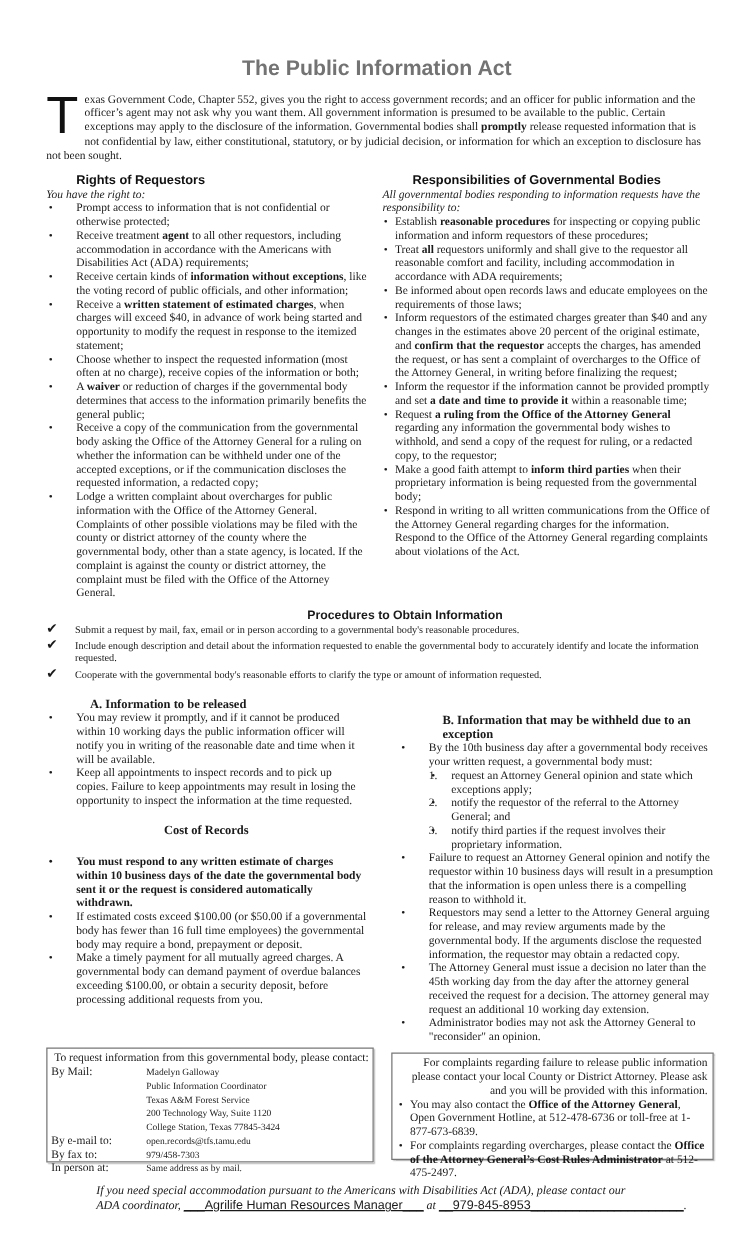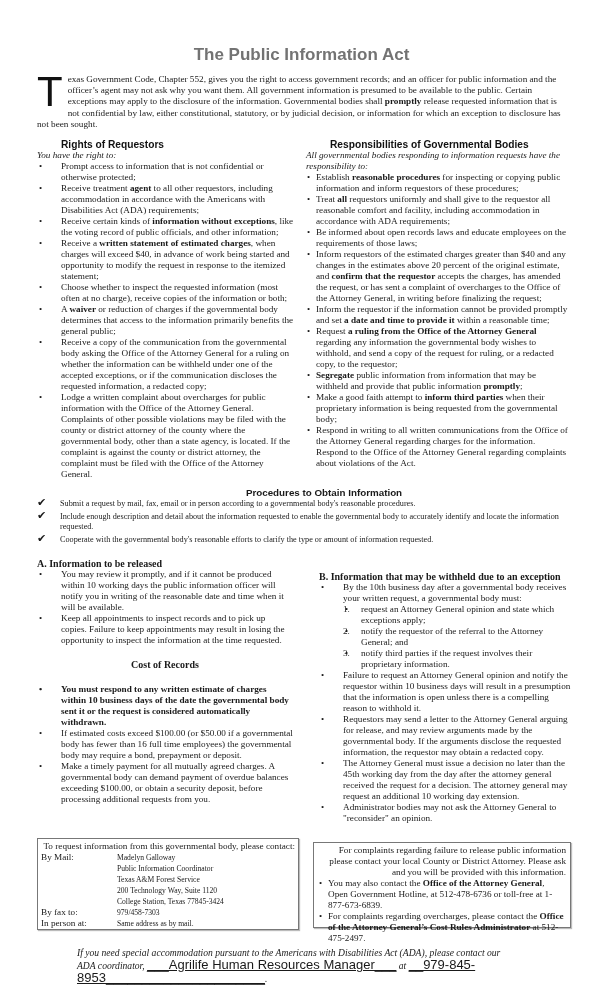--- a/index.html
+++ b/index.html
@@ -18,28 +18,28 @@
     ul.b2 { list-style: none; }
     ul.b2 li { position: relative; padding-left: 10px; font-size: 9.2px; line-height: 11px; }
     ul.b2 li::before { content: "\2022"; position: absolute; left: 1px; top: 0; font-size: 9px; }
     ol.num { list-style: none; margin-top: 0; }
     ol.num li { position: relative; padding-left: 18px; font-size: 9.2px; line-height: 11px; }
     ol.num li .n { position: absolute; left: 0; top: 0; }
     .proc-h { left: 0; top: 487px; width: 603px; text-align: center; font-family: "Liberation Sans", sans-serif; font-weight: bold; font-size: 9.8px; padding-left: 45px; }
     .checks { left: 37px; top: 499px; width: 540px; }
     .check { position: relative; padding-left: 23px; font-size: 8.2px; line-height: 10.5px; margin-bottom: 2px; }
     .check .mark { position: absolute; left: 0; top: -1px; font-size: 11px; font-family: "DejaVu Sans", sans-serif; }
-    .sub-h { font-weight: bold; font-size: 10px; }
+    .sub-h { font-weight: bold; font-size: 10px; margin-left: 35px; }
     .cost-h { text-align: center; font-weight: bold; font-size: 10px; }
     .box { border: 1px solid #777; box-shadow: 1px 1px 1px #bbb; }
     .contact-row { display: flex; }
     .contact-row .lab { width: 76px; font-size: 9.2px; line-height: 11px; }
     .contact-row .val { font-size: 7.6px; line-height: 11px; }
     .ada { left: 77px; top: 947px; width: 500px; font-style: italic; font-size: 9.6px; line-height: 12px; }
-    .fill { font-style: normal; font-family: "Liberation Sans", sans-serif; font-size: 13px; text-decoration: underline; }
+    .fill { font-style: normal; font-family: "Liberation Sans", sans-serif; font-size: 10px; text-decoration: underline; }
   </style>
 </head>
 <body>
 
 <div class="abs title">The Public Information Act</div>
 
 <div class="abs intro">
   <span class="dropcap">T</span><span>exas Government Code, Chapter 552, gives you the right to access government records; and an officer for public information and the officer’s agent may not ask why you want them. All government information is presumed to be available to the public. Certain exceptions may apply to the disclosure of the information. Governmental bodies shall </span><b>promptly</b><span> release requested information that is not confidential by law, either constitutional, statutory, or by judicial decision, or information for which an exception to disclosure has not been sought.</span>
 </div>
 
@@ -61,21 +61,20 @@
 <div class="abs" style="left:306px; top:139px; width:262px;">
   <div class="sec-h">Responsibilities of Governmental Bodies</div>
   <div class="it">All governmental bodies responding to information requests have the responsibility to:</div>
   <ul class="b2">
     <li><span>Establish </span><b>reasonable procedures</b><span> for inspecting or copying public information and inform requestors of these procedures;</span></li>
     <li><span>Treat </span><b>all</b><span> requestors uniformly and shall give to the requestor all reasonable comfort and facility, including accommodation in accordance with ADA requirements;</span></li>
     <li><span>Be informed about open records laws and educate employees on the requirements of those laws;</span></li>
     <li><span>Inform requestors of the estimated charges greater than $40 and any changes in the estimates above 20 percent of the original estimate, and </span><b>confirm that the requestor</b><span> accepts the charges, has amended the request, or has sent a complaint of overcharges to the Office of the Attorney General, in writing before finalizing the request;</span></li>
     <li><span>Inform the requestor if the information cannot be provided promptly and set </span><b>a date and time to provide it</b><span> within a reasonable time;</span></li>
     <li><span>Request </span><b>a ruling from the Office of the Attorney General</b><span> regarding any information the governmental body wishes to withhold, and send a copy of the request for ruling, or a redacted copy, to the requestor;</span></li>
-    <li><b>Segregate</b><span> public information from information that may be withheld and provide that public information </span><b>promptly</b><span>;</span></li>
     <li><span>Make a good faith attempt to </span><b>inform third parties</b><span> when their proprietary information is being requested from the governmental body;</span></li>
     <li><span>Respond in writing to all written communications from the Office of the Attorney General regarding charges for the information. Respond to the Office of the Attorney General regarding complaints about violations of the Act.</span></li>
   </ul>
 </div>
 
 <div class="abs proc-h">Procedures to Obtain Information</div>
 <div class="abs checks">
   <div class="check"><span class="mark">✔</span><span>Submit a request by mail, fax, email or in person according to a governmental body's reasonable procedures.</span></div>
   <div class="check"><span class="mark">✔</span><span>Include enough description and detail about the information requested to enable the governmental body to accurately identify and locate the information requested.</span></div>
   <div class="check"><span class="mark">✔</span><span>Cooperate with the governmental body's reasonable efforts to clarify the type or amount of information requested.</span></div>
@@ -122,20 +121,24 @@
       <div>Public Information Coordinator</div>
       <div>Texas A&amp;M Forest Service</div>
       <div>200 Technology Way, Suite 1120</div>
     </div>
   </div>
   <div class="contact-row">
     <div class="lab"></div>
     <div class="val">College Station, Texas  77845-3424</div>
   </div>
   <div class="contact-row">
+    <div class="lab">By e-mail to:</div>
+    <div class="val">open.records@tfs.tamu.edu</div>
+  </div>
+  <div class="contact-row">
     <div class="lab">By fax to:</div>
     <div class="val">979/458-7303</div>
   </div>
   <div class="contact-row">
     <div class="lab">In person at:</div>
     <div class="val">Same address as by mail.</div>
   </div>
 </div>
 
 <div class="abs box" style="left:313px; top:842px; width:258px; height:86px; padding:2px 4px;">

